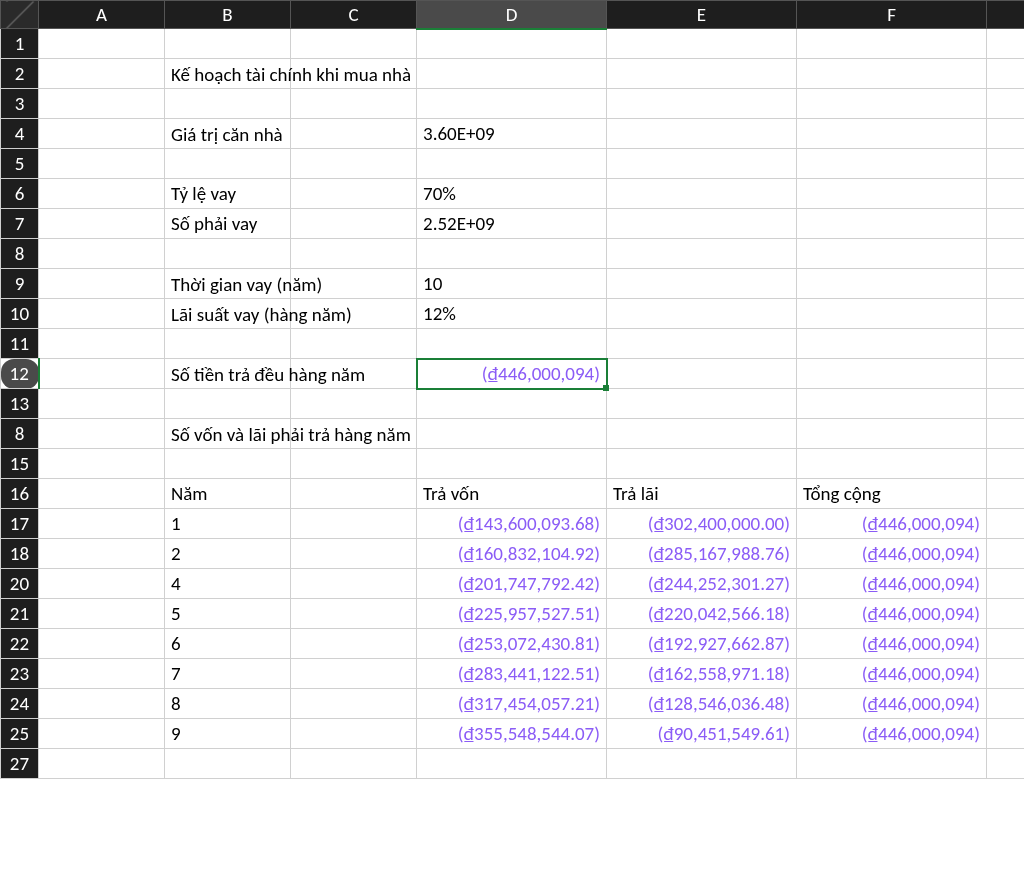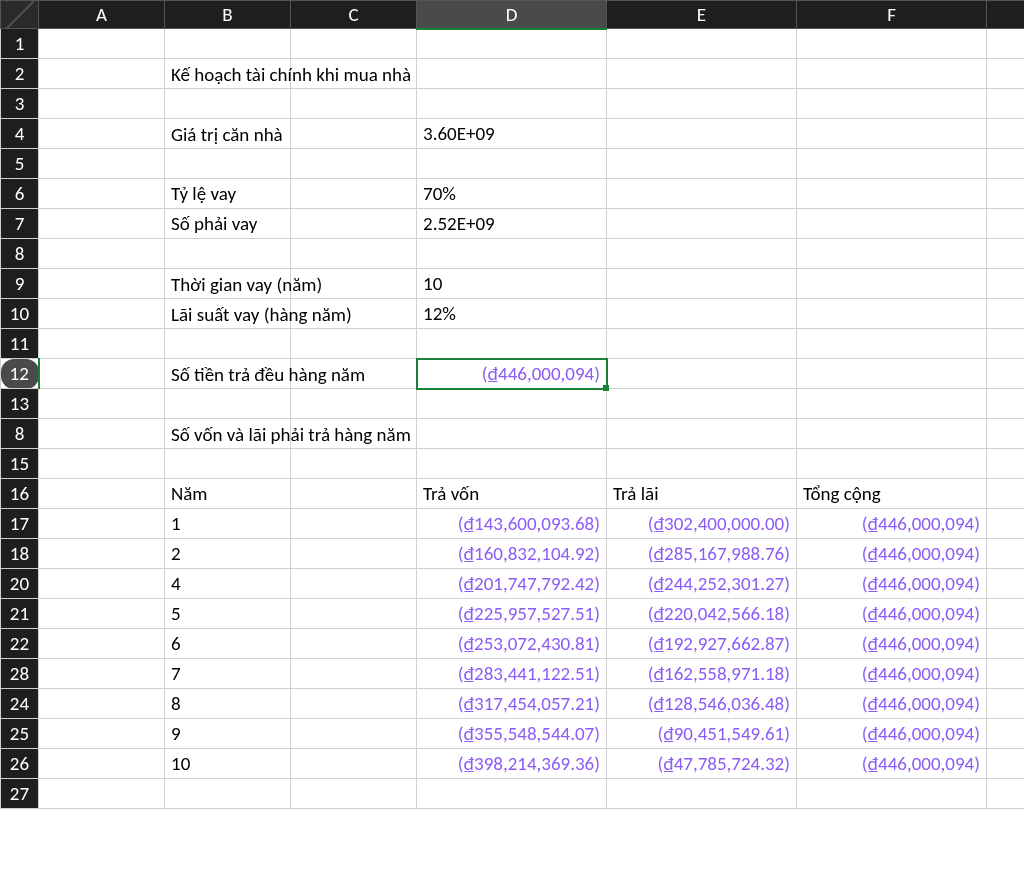--- a/index.html
+++ b/index.html
@@ -343,21 +343,21 @@
         <th class="rowhdr">22</th>
         <td></td>
         <td class="num">6</td>
         <td></td>
         <td class="neg">(₫253,072,430.81)</td>
         <td class="neg">(₫192,927,662.87)</td>
         <td class="neg">(₫446,000,094)</td>
         <td></td>
       </tr>
       <tr>
-        <th class="rowhdr">28</th>
+        <th class="rowhdr">23</th>
         <td></td>
         <td class="num">7</td>
         <td></td>
         <td class="neg">(₫283,441,122.51)</td>
         <td class="neg">(₫162,558,971.18)</td>
         <td class="neg">(₫446,000,094)</td>
         <td></td>
       </tr>
       <tr>
         <th class="rowhdr">24</th>
@@ -373,30 +373,20 @@
         <th class="rowhdr">25</th>
         <td></td>
         <td class="num">9</td>
         <td></td>
         <td class="neg">(₫355,548,544.07)</td>
         <td class="neg">(₫90,451,549.61)</td>
         <td class="neg">(₫446,000,094)</td>
         <td></td>
       </tr>
       <tr>
-        <th class="rowhdr">26</th>
-        <td></td>
-        <td class="num">10</td>
-        <td></td>
-        <td class="neg">(₫398,214,369.36)</td>
-        <td class="neg">(₫47,785,724.32)</td>
-        <td class="neg">(₫446,000,094)</td>
-        <td></td>
-      </tr>
-      <tr>
         <th class="rowhdr">27</th>
         <td></td>
         <td></td>
         <td></td>
         <td></td>
         <td></td>
         <td></td>
         <td></td>
       </tr>
     </tbody>

